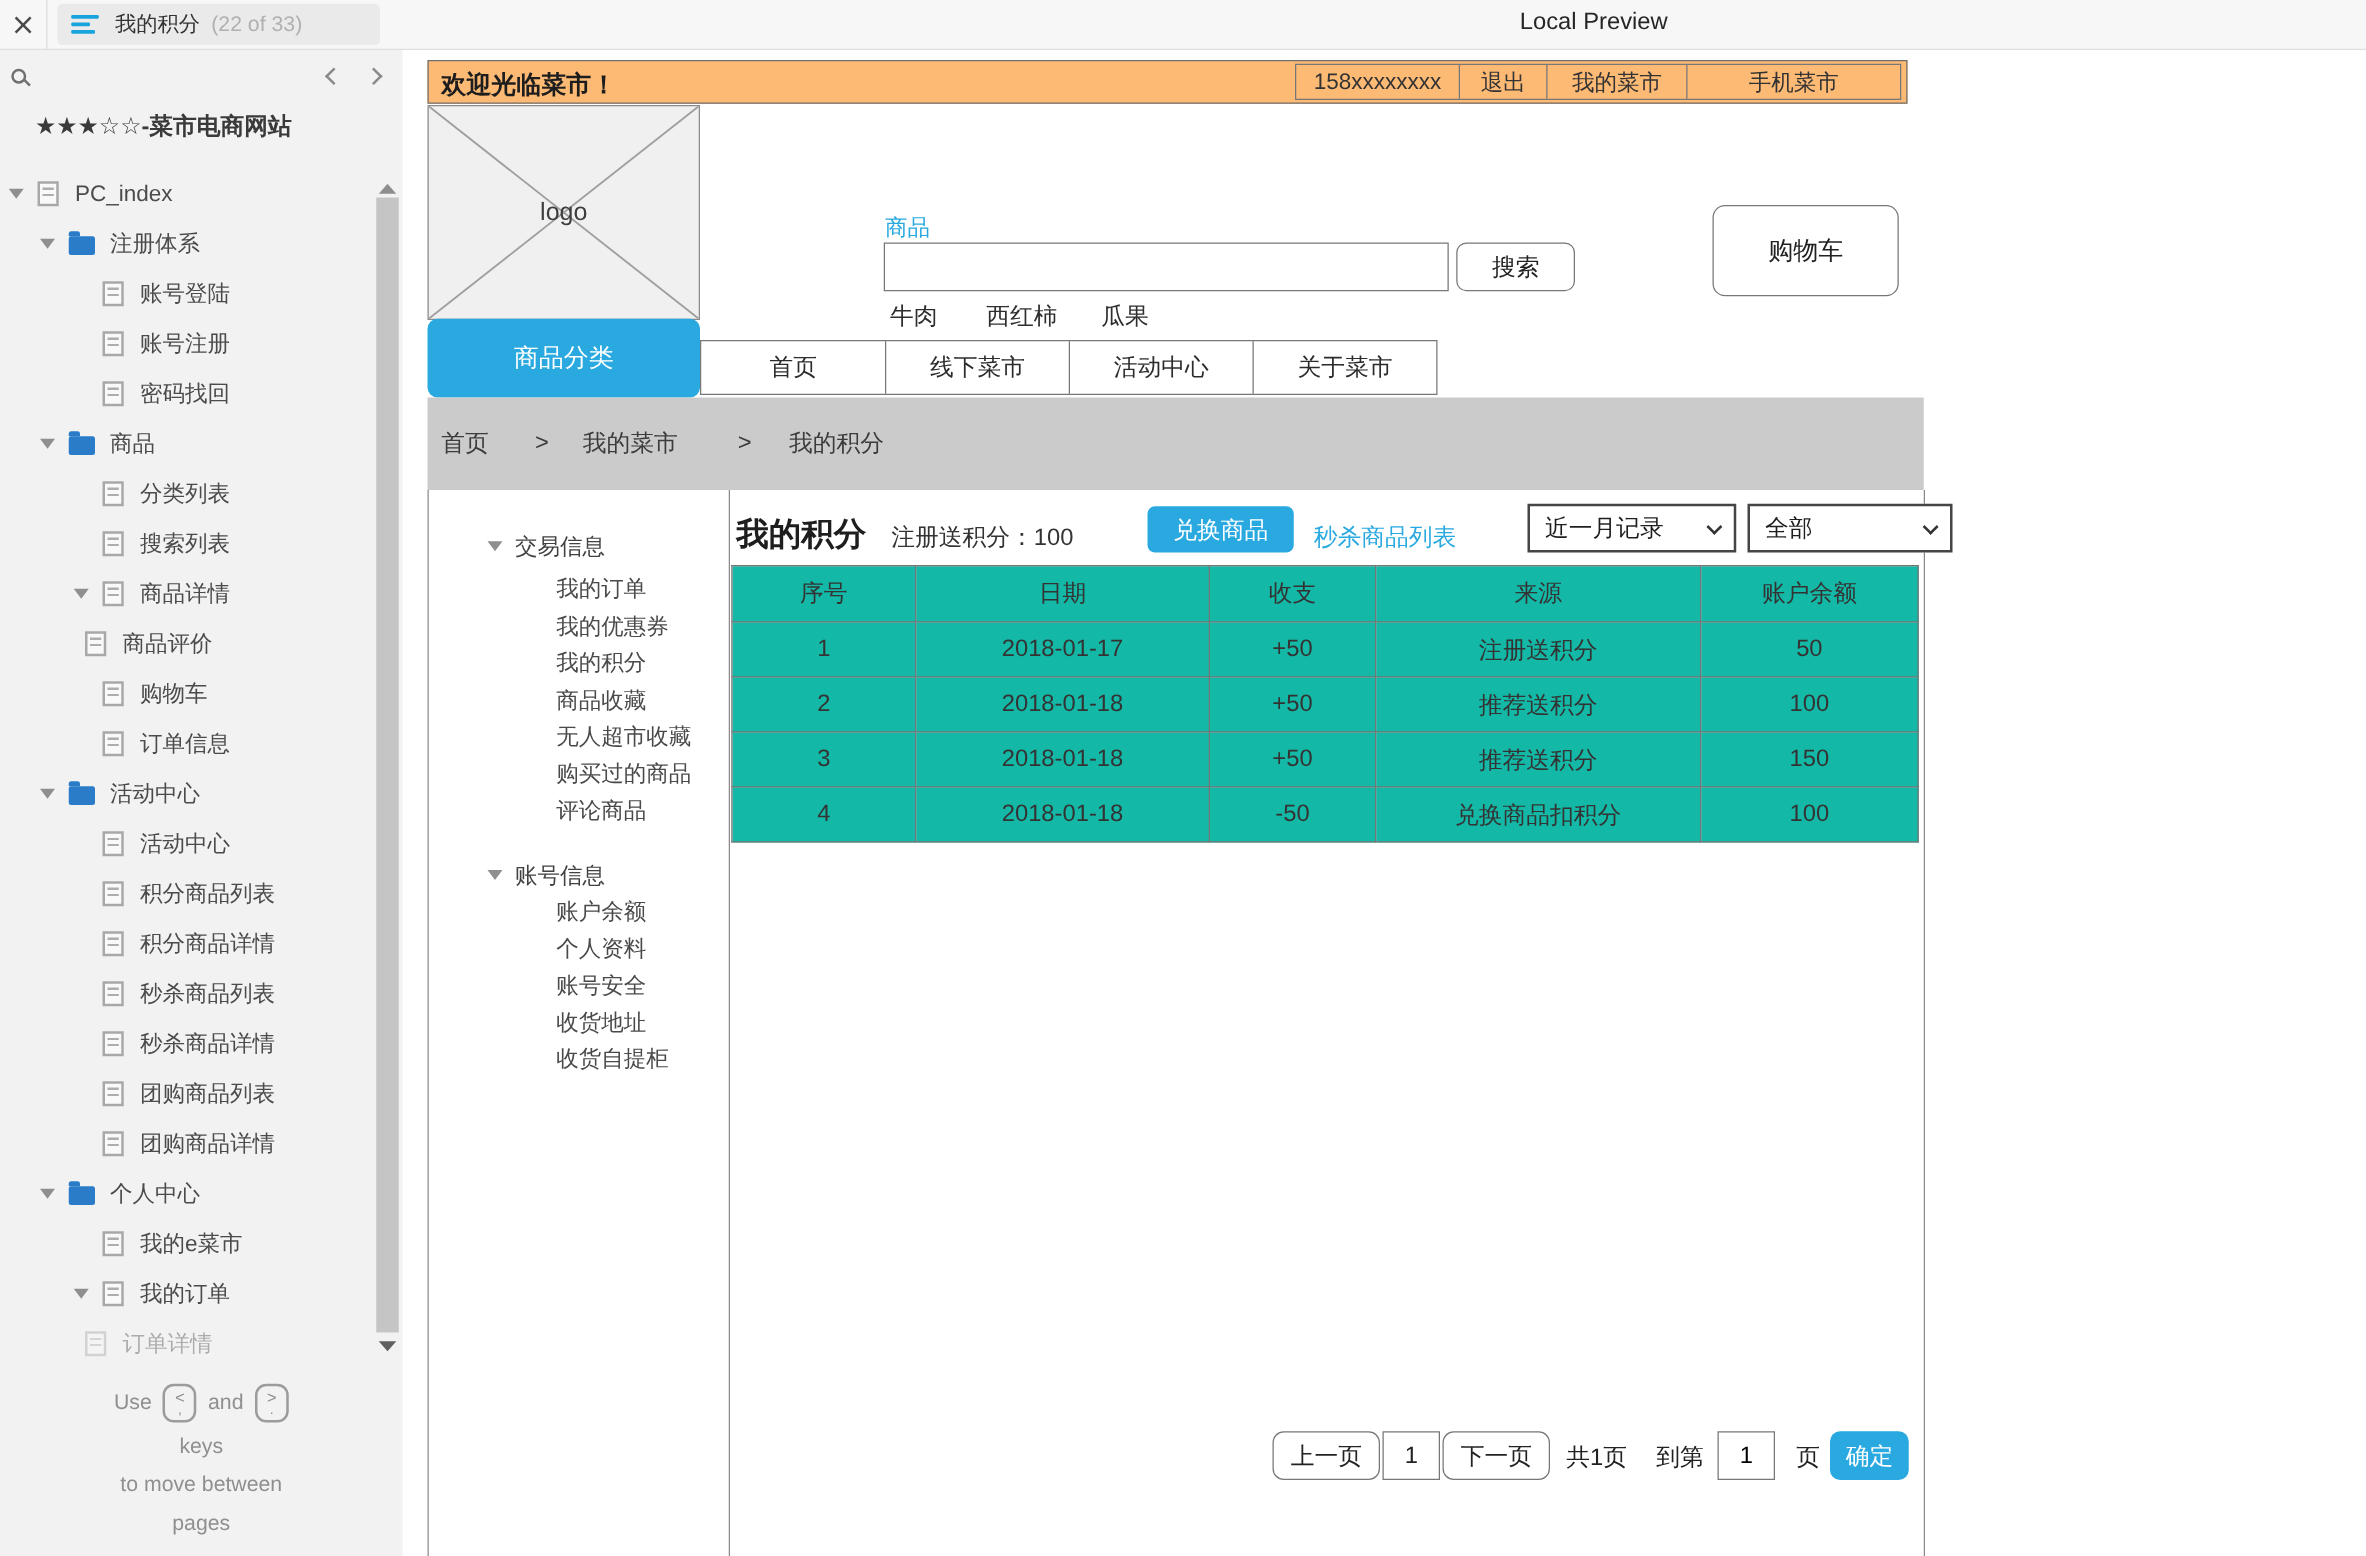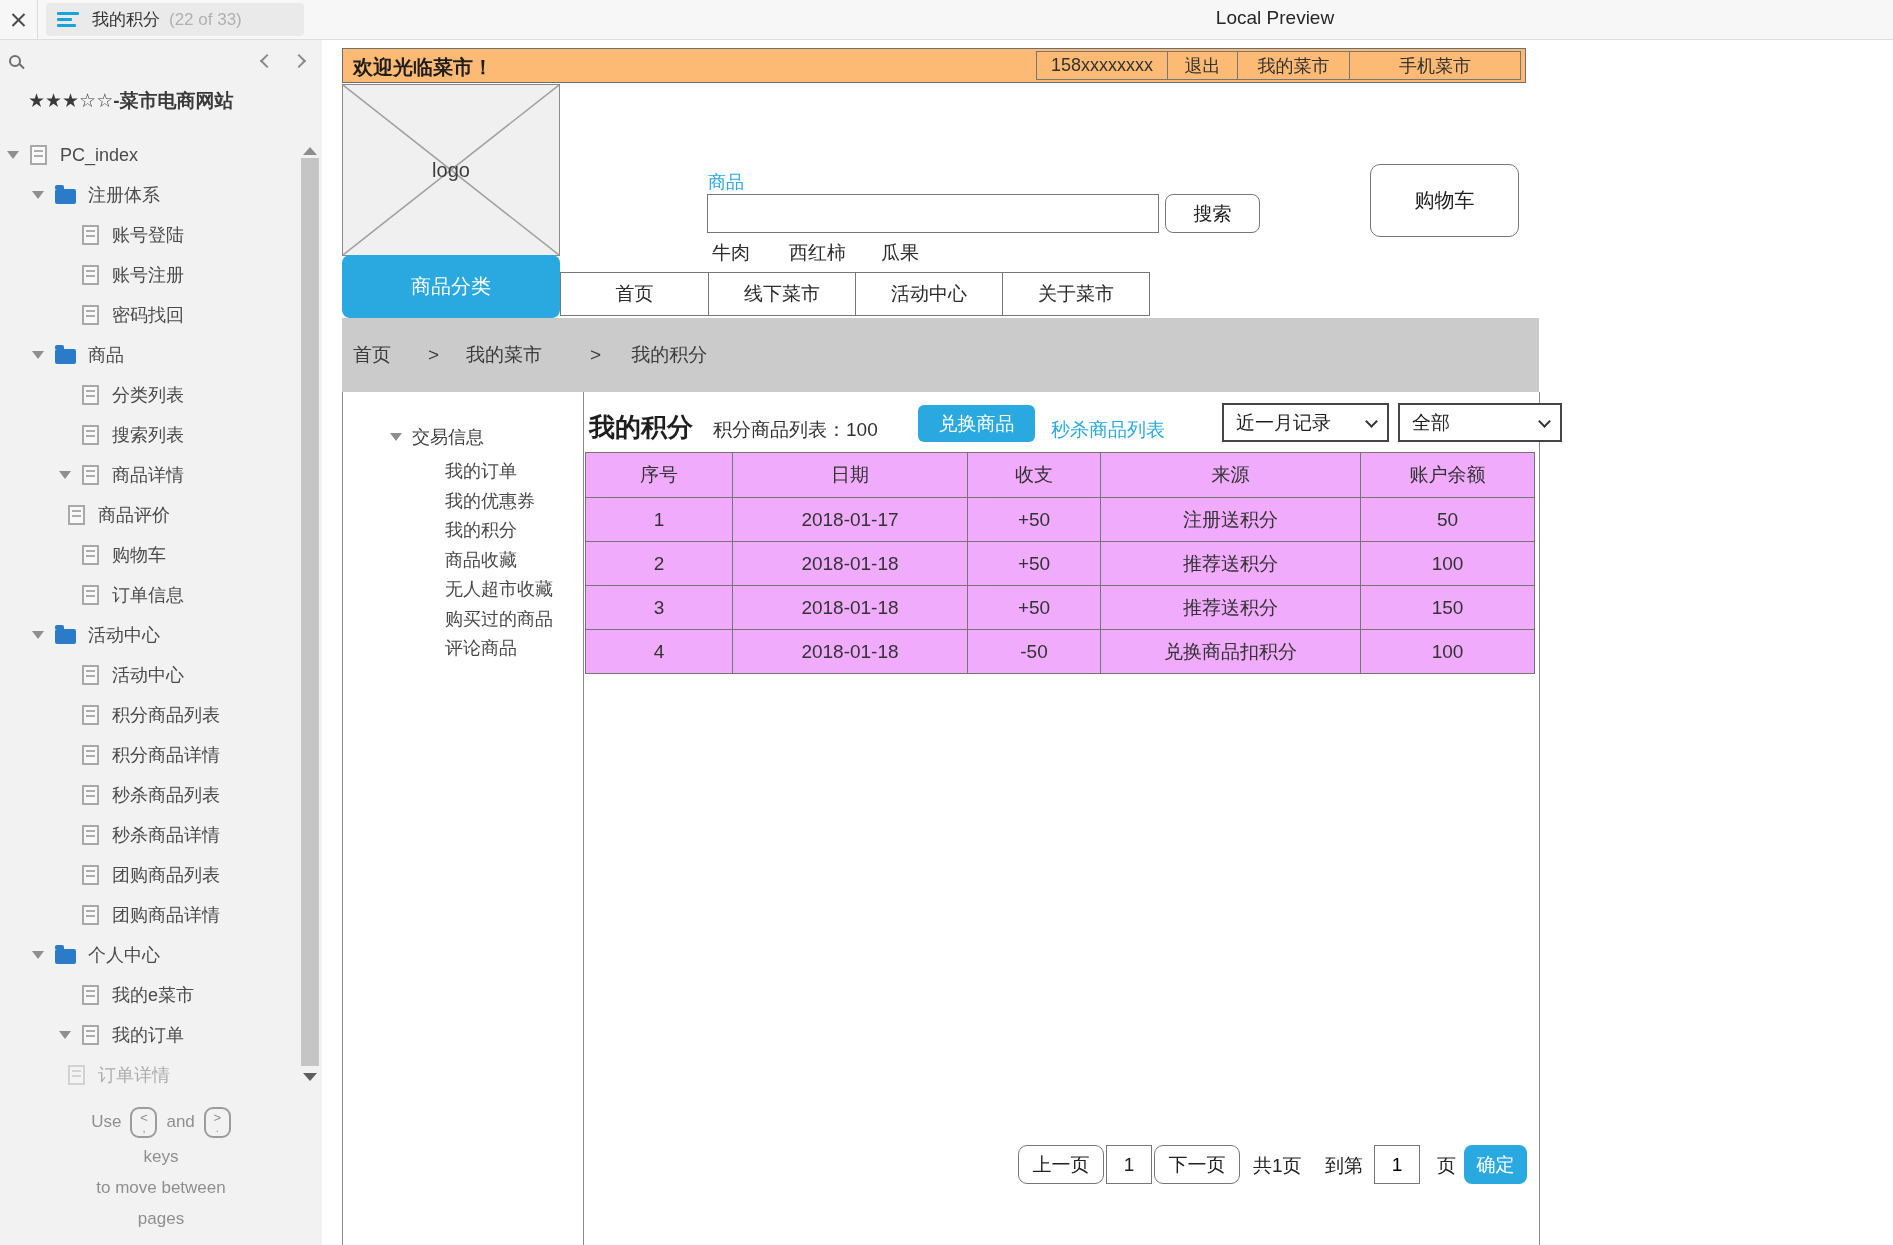--- a/index.html
+++ b/index.html
@@ -82,21 +82,21 @@
 
   .content-title { position:absolute; left:589px; top:410px; font-size:26px; font-weight:bold; color:#1e1e1e; }
   .points { position:absolute; left:713px; top:417px; font-size:19px; color:#333; }
   .exchange-btn { position:absolute; left:918px; top:405px; width:117px; height:37px; background:#29a9e0; border-radius:6px; color:#fff; font-size:19px; display:flex; align-items:center; justify-content:center; cursor:pointer; }
   .how-link { position:absolute; left:1051px; top:417px; font-size:19px; color:#29a9e0; cursor:pointer; }
   .wf-select { position:absolute; top:403px; height:39px; border:2px solid #454545; background:#fff; font-size:19px; color:#1e1e1e; display:flex; align-items:center; padding-left:12px; cursor:pointer; }
   .sel-time { left:1222px; width:167px; } .sel-type { left:1398px; width:164px; }
   .sel-chev { position:absolute; right:11px; top:12px; width:9px; height:9px; border-left:2px solid #333; border-bottom:2px solid #333; transform:rotate(-45deg); }
 
   .points-table { position:absolute; left:585px; top:452px; border-collapse:collapse; table-layout:fixed; }
-  .points-table td { border:1px solid #757575; text-align:center; font-size:19px; color:#333; background:#f0abfc; }
+  .points-table td { border:1px solid #757575; text-align:center; font-size:19px; color:#333; background:#14b8a6; }
   .points-table .hrow td { height:45px; } .points-table .drow td { height:44px; }
 
   .pg-btn { position:absolute; top:1145px; height:39px; border:1px solid #777; background:#fff; font-size:19px; color:#222; display:flex; align-items:center; justify-content:center; cursor:pointer; }
   .pg-prev { left:1018px; width:86px; border-radius:9px; }
   .pg-cur { left:1106px; width:46px; cursor:default; }
   .pg-next { left:1154px; width:86px; border-radius:9px; }
   .pg-text { position:absolute; top:1153px; font-size:19px; color:#222; }
   .pg-total { left:1253px; } .pg-goto { left:1325px; } .pg-unit { left:1437px; }
   .pg-input { position:absolute; left:1374px; top:1145px; width:46px; height:39px; border:1px solid #777; text-align:center; font-size:19px; outline:none; background:#fff; }
   .pg-confirm { position:absolute; left:1464px; top:1145px; width:63px; height:39px; background:#29a9e0; border-radius:8px; color:#fff; font-size:19px; display:flex; align-items:center; justify-content:center; cursor:pointer; }
@@ -310,25 +310,38 @@
       <div class="menu-items">
         <div>我的订单</div>
         <div>我的优惠券</div>
         <div>我的积分</div>
         <div>商品收藏</div>
         <div>无人超市收藏</div>
         <div>购买过的商品</div>
         <div>评论商品</div>
       </div>
     </div>
+    <div class="menu-block2">
+      <div class="menu-title">
+          <span class="mtri"></span>
+          <span>账号信息</span>
+        </div>
+      <div class="menu-items">
+        <div>账户余额</div>
+        <div>个人资料</div>
+        <div>账号安全</div>
+        <div>收货地址</div>
+        <div>收货自提柜</div>
+      </div>
+    </div>
   </div>
   <div class="wf-border content-right-border" style="left:1539px; top:392px; width:1px; height:853px;"></div>
 
   <div class="content-title">我的积分</div>
-  <div class="points"><span>积分商品列表：</span><span>100</span></div>
+  <div class="points"><span>注册送积分：</span><span>100</span></div>
   <div class="exchange-btn">兑换商品</div>
   <div class="how-link">秒杀商品列表</div>
   <div class="wf-select sel-time">
       <span>近一月记录</span>
       <span class="sel-chev"></span>
     </div>
   <div class="wf-select sel-type">
       <span>全部</span>
       <span class="sel-chev"></span>
     </div>

